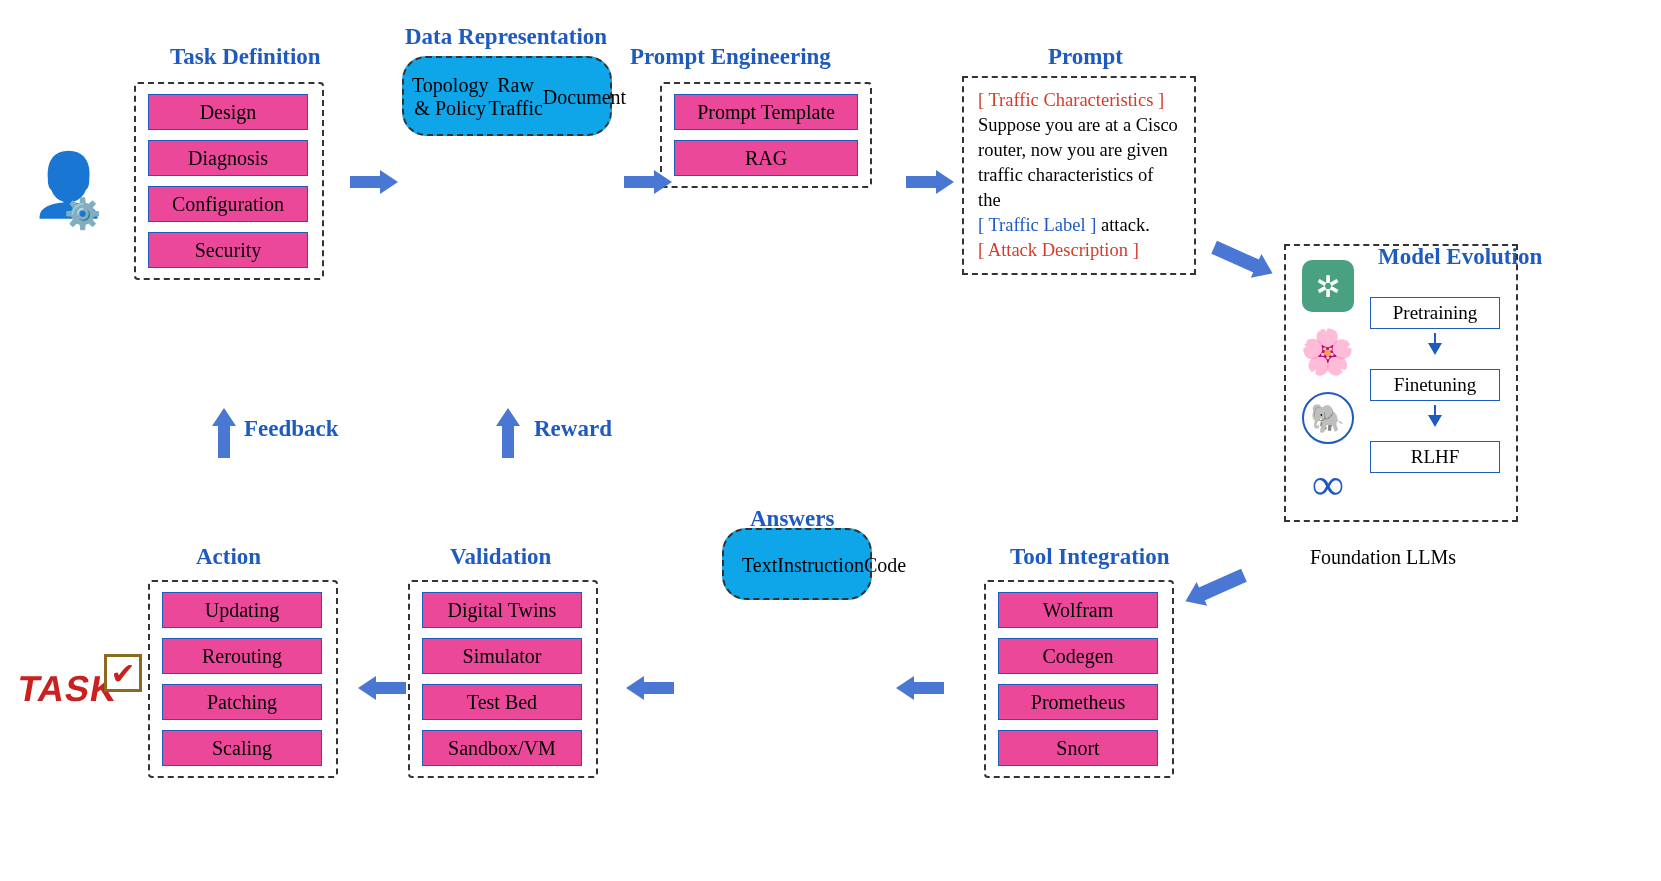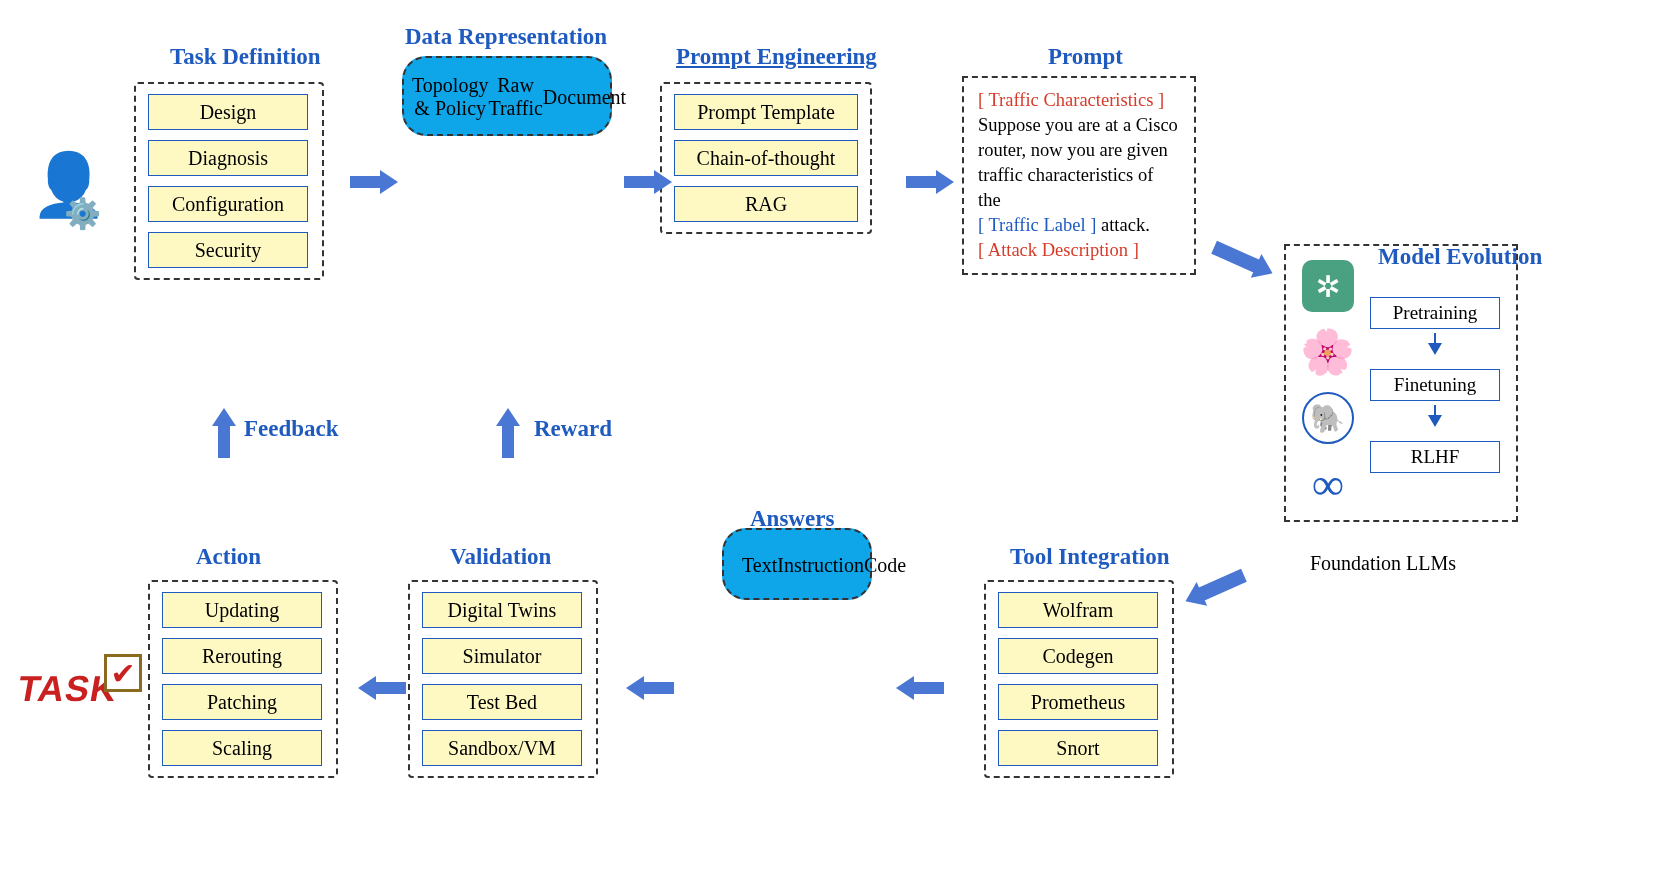--- a/index.html
+++ b/index.html
@@ -33,21 +33,21 @@
     position: absolute;
     border: 2px dashed #333;
     border-radius: 24px;
     background: #0ea5e9;
     display: flex;
     flex-direction: row;
     align-items: center;
   }
   .item {
     border: 1.5px solid #1f5bbf;
-    background: #fef9c3;
+    background: #ec4899;
     color: #000;
     font-size: 20px;
     text-align: center;
     padding: 5px 4px;
     width: 160px;
     line-height: 1.2;
   }
   .item-sm {
     border: 1.5px solid #1f5bbf;
     background: #fff;
@@ -159,21 +159,21 @@
     position: absolute;
     left: -1px; top: -22px;
     width: 2px; height: 14px;
     background: #1f5bbf;
   }
   .logo { width: 52px; height: 52px; border-radius: 10px; display: flex; align-items: center; justify-content: center; font-size: 30px; }
   .logo-openai { background: #4aa181; color: #fff; }
   .logo-palm   { font-size: 44px; }
   .logo-eleph  { background: #fff; border: 2px solid #1f5bbf; border-radius: 50%; font-size: 28px; }
   .logo-meta   { font-size: 44px; color: #1f5bbf; font-weight: bold; }
-  .caption { font-size: 20px; text-align: center; margin-top: 6px; }
+  .caption { font-size: 20px; text-align: center; margin-top: 0; }
   .person-icon {
     position: absolute;
     left: 30px; top: 148px;
     font-size: 62px;
   }
   .gear-overlay {
     position: absolute;
     left: 64px; top: 196px;
     font-size: 30px;
     color: #e08a2e;
@@ -197,21 +197,21 @@
     display: flex; align-items: center; justify-content: center;
     font-size: 30px; color: #c92020;
   }
   svg.dicon { display: block; }
 </style>
 </head>
 <body>
 
 <div class="heading" style="left:170px; top:44px;">Task Definition</div>
 <div class="heading" style="left:405px; top:24px;">Data Representation</div>
-<div class="heading" style="left:676px; top:44px;text-decoration:underline;">Prompt Engineering</div>
+<div class="heading" style="left:630px; top:44px;">Prompt Engineering</div>
 <div class="heading" style="left:1048px; top:44px;">Prompt</div>
 <div class="heading" style="left:1378px; top:208px;margin-top:36px;">Model Evolution</div>
 <div class="heading" style="left:1010px; top:544px;">Tool Integration</div>
 <div class="heading" style="left:750px; top:506px;">Answers</div>
 <div class="heading" style="left:450px; top:544px;">Validation</div>
 <div class="heading" style="left:196px; top:544px;">Action</div>
 <div class="heading" style="left:244px; top:416px;">Feedback</div>
 <div class="heading" style="left:534px; top:416px;">Reward</div>
 
 <div class="person-icon">👤</div>
@@ -257,21 +257,20 @@
     <ellipse cx="25" cy="10" rx="18" ry="5" fill="#333"></ellipse>
     <path d="M7 10 v20 a18 5 0 0 0 36 0 v-20" fill="#333"></path>
     <ellipse cx="25" cy="16" rx="18" ry="5" fill="#555"></ellipse>
     <ellipse cx="25" cy="22" rx="18" ry="5" fill="#333"></ellipse>
   </svg>
   <div class="icon-label">Document</div>
 </div>
 
 <div class="dashed-box" style="left:660px; top:82px; width:212px;">
   <div class="item" style="width:184px;">Prompt Template</div>
-  <div class="item" style="width:184px;">Chain-of-thought</div>
   <div class="item" style="width:184px;">RAG</div>
 </div>
 
 <div class="prompt-text" style="left:962px; top:76px; width:234px;">
   <span class="red">[ Traffic Characteristics ]</span><br>
   <span>Suppose you are at a Cisco router, now you are given traffic characteristics of the</span><br>
   <span class="blue">[ Traffic Label ]</span><span> attack.</span><br>
   <span class="red">[ Attack Description ]</span><br>
 </div>
 

